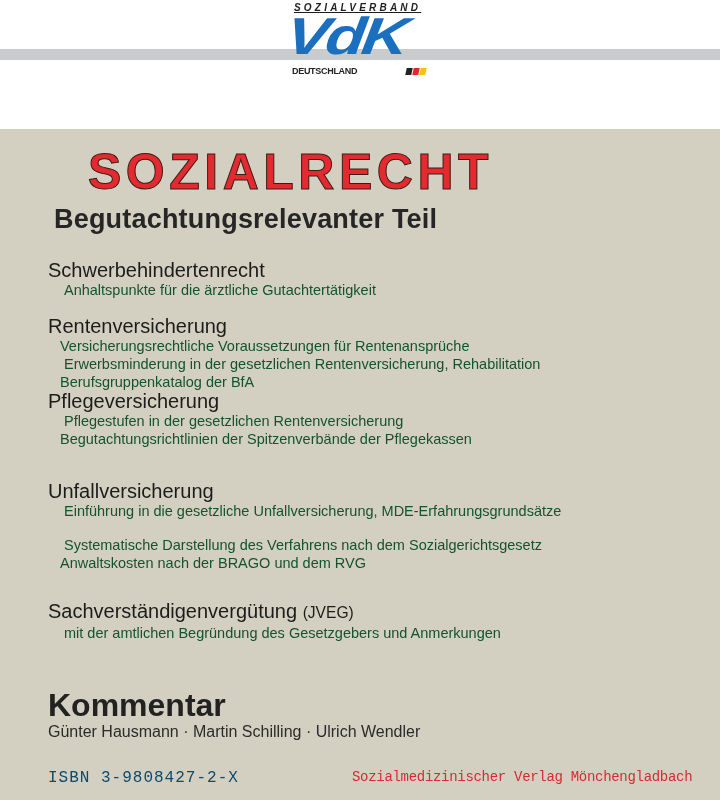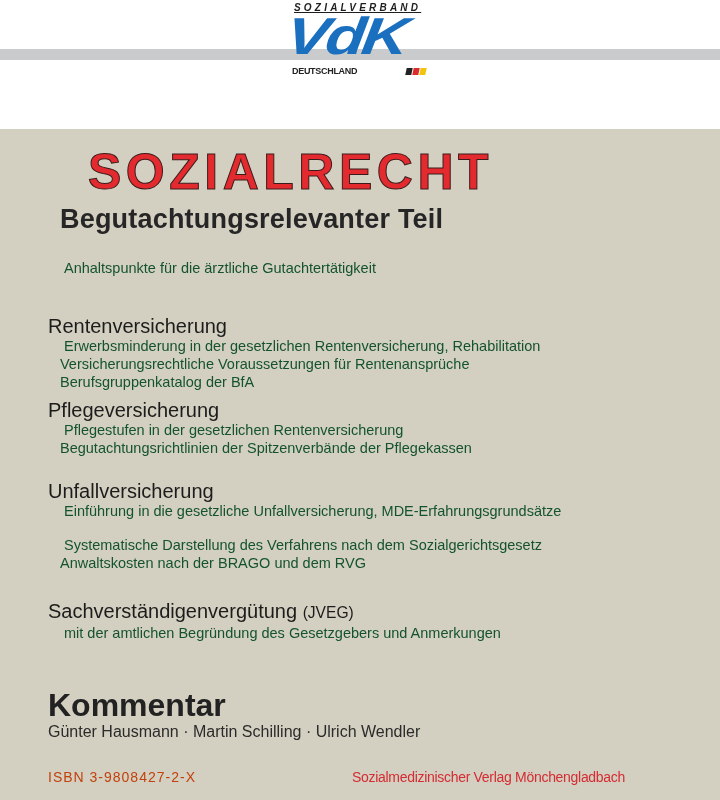--- a/index.html
+++ b/index.html
@@ -25,38 +25,38 @@
   }
   .flag { position: absolute; left: 406px; top: 68px; display: flex; gap: 1px; }
   .flag span { display: block; width: 6px; height: 7px; transform: skewX(-12deg); }
   .main { position: absolute; left: 0; top: 129px; width: 720px; height: 671px; background: #d3d0c1; }
   .title {
     position: absolute; left: 48px; top: 147px; font-size: 50px; line-height: 50px;
     font-weight: bold; color: #e32a2f; letter-spacing: 4.5px; margin-left: 40px;
     -webkit-text-stroke: 1px #3a1a1a;
   }
   .subtitle {
-    position: absolute; left: 60px; top: 204px; font-size: 27px; font-weight: bold;
+    position: absolute; left: 54px; top: 204px; font-size: 27px; font-weight: bold;
     color: #262626; letter-spacing: 0.2px;
   }
   .section { position: absolute; left: 48px; }
   .sec-head { font-size: 20px; color: #1c1c1c; line-height: 22px; }
   .sec-line { font-size: 14.5px; color: #14532d; line-height: 18px; padding-left: 16px; }
   .sec-line.in2 { padding-left: 12px; }
   .sc { font-size: 0.78em; }
   .komm {
     position: absolute; left: 48px; top: 688px; font-size: 32px; font-weight: bold;
     color: #222; line-height: 34px;
   }
   .authors { position: absolute; left: 48px; top: 723px; font-size: 16px; color: #2b2b2b; }
   .isbn {
-    position: absolute; left: 48px; top: 769px; font-size: 14px; color: #c2410c;
-    font-family: Liberation Sans, sans-serif; letter-spacing: 1px;
+    position: absolute; left: 48px; top: 769px; font-size: 16px; color: #0c4a6e;
+    font-family: Liberation Mono, monospace; letter-spacing: 1px;
   }
-  .publisher { position: absolute; left: 352px; top: 769px; font-size: 14px; color: #d52b32; letter-spacing: -0.3px; }
+  .publisher { position: absolute; left: 352px; top: 769px; font-size: 14px; color: #d52b32; letter-spacing: -0.3px; font-family: Liberation Mono, monospace; }
 </style>
 </head>
 <body>
 
 <div class="top"></div>
 <div class="gray-bar"></div>
 
 <div>
   <div class="logo-top">SOZIALVERBAND</div>
   <div class="logo-vdk">VdK</div>
@@ -67,31 +67,32 @@
     <span style="background:#f2c40e"></span>
   </div>
 </div>
 
 <div class="main"></div>
 
 <div class="title">SOZIALRECHT</div>
 <div class="subtitle">Begutachtungsrelevanter Teil</div>
 
 <div class="section" style="top:259px">
+  <div class="sec-head">Schwerbehindertenrecht</div>
   <div class="sec-line">Anhaltspunkte für die ärztliche Gutachtertätigkeit</div>
 </div>
 
 <div class="section" style="top:315px">
   <div class="sec-head">Rentenversicherung</div>
+  <div class="sec-line in2">Versicherungsrechtliche Voraussetzungen für Rentenansprüche</div>
   <div class="sec-line">Erwerbsminderung in der gesetzlichen Rentenversicherung, Rehabilitation</div>
-  <div class="sec-line in2">Versicherungsrechtliche Voraussetzungen für Rentenansprüche</div>
   <div class="sec-line in2">Berufsgruppenkatalog der BfA</div>
 </div>
 
-<div class="section" style="top:399px">
+<div class="section" style="top:390px">
   <div class="sec-head">Pflegeversicherung</div>
   <div class="sec-line">Pflegestufen in der gesetzlichen Rentenversicherung</div>
   <div class="sec-line in2">Begutachtungsrichtlinien der Spitzenverbände der Pflegekassen</div>
 </div>
 
 <div class="section" style="top:480px">
   <div class="sec-head">Unfallversicherung</div>
   <div class="sec-line">Einführung in die gesetzliche Unfallversicherung, MDE-Erfahrungsgrundsätze</div>
 </div>
 

